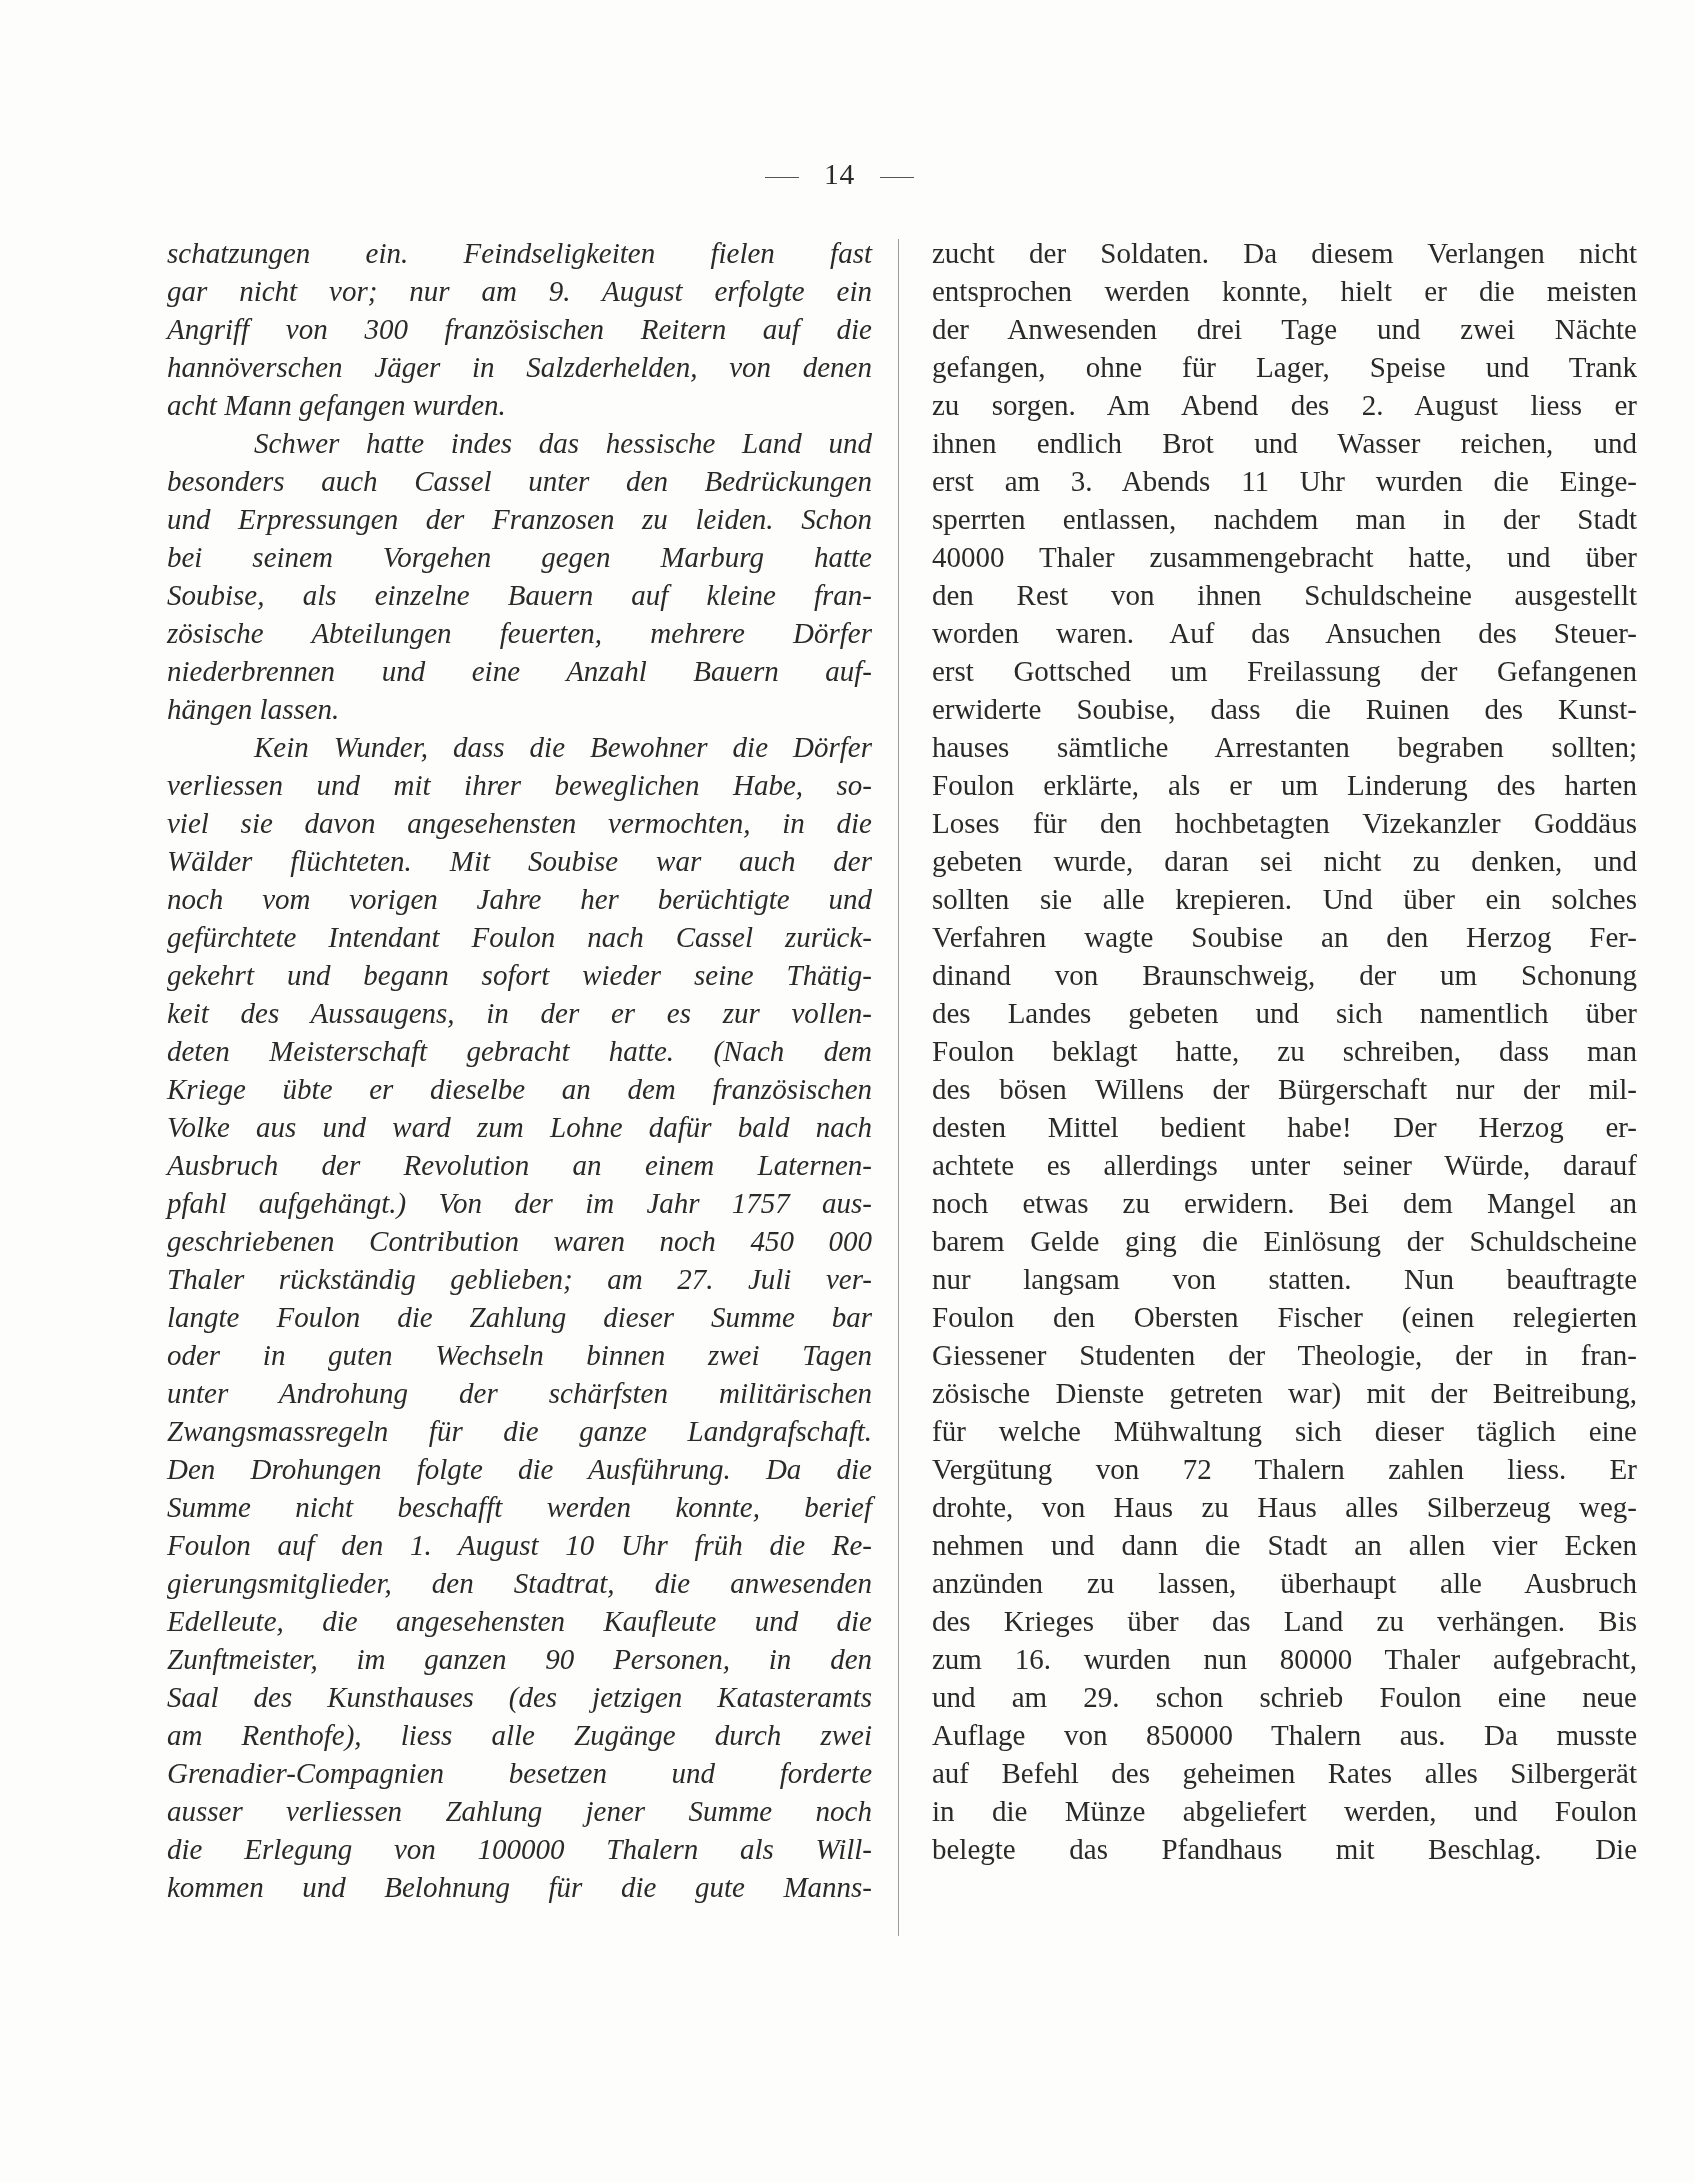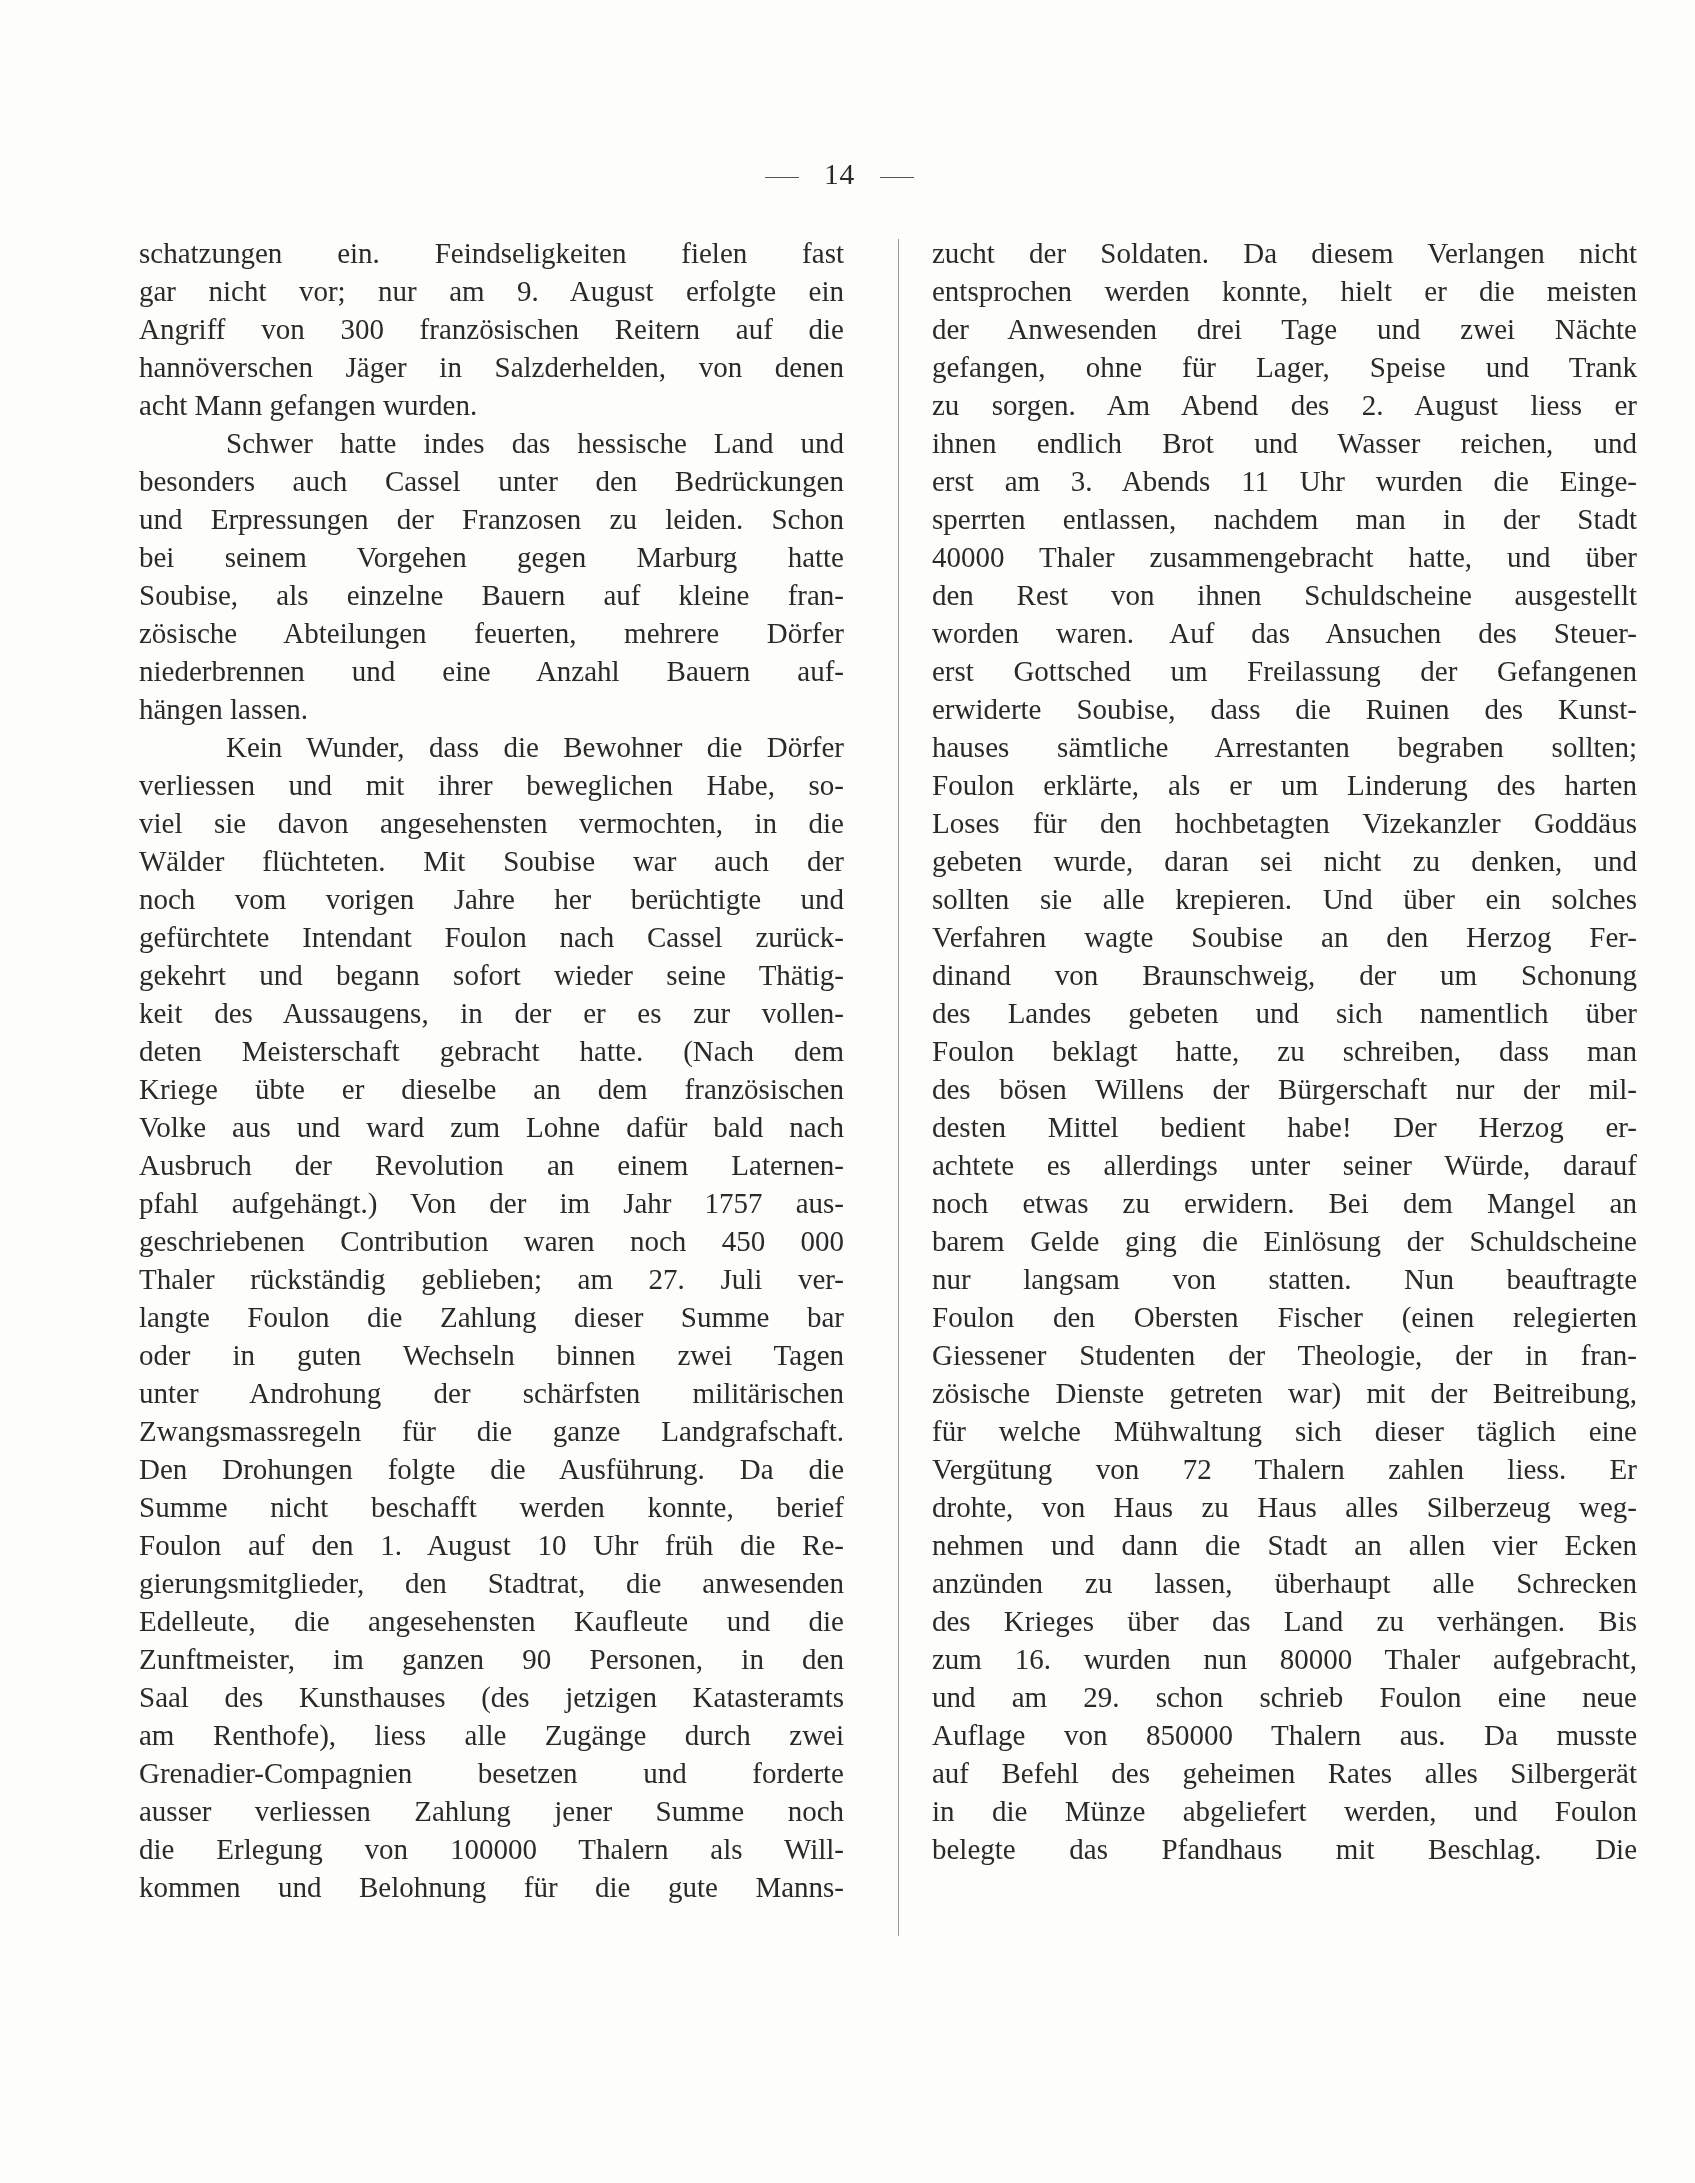--- a/index.html
+++ b/index.html
@@ -21,21 +21,21 @@
     letter-spacing: 0.7px;
   }
   .page-header .dash { display: inline-block; width: 34px; border-top: 1.5px solid #555; vertical-align: middle; margin: 0 25px; }
   .column {
     position: absolute;
     top: 234px;
     width: 705px;
     font-size: 29px;
     line-height: 38px;
   }
-  .col-left { left: 139px; }
+  .col-left { left: 167px; font-style: italic; }
   .col-right { left: 932px; }
   .line {
     display: block;
     white-space: nowrap;
     text-align: justify;
     text-align-last: justify;
     height: 38px;
     overflow: visible;
   }
   .line.last { text-align-last: left; }
@@ -132,21 +132,21 @@
     <span class="line">noch etwas zu erwidern.  Bei dem Mangel an</span>
     <span class="line">barem Gelde ging die Einlösung der Schuldscheine</span>
     <span class="line">nur langsam von statten.  Nun beauftragte</span>
     <span class="line">Foulon den Obersten Fischer (einen relegierten</span>
     <span class="line">Giessener Studenten der Theologie, der in fran-</span>
     <span class="line">zösische Dienste getreten war) mit der Beitreibung,</span>
     <span class="line">für welche Mühwaltung sich dieser täglich eine</span>
     <span class="line">Vergütung von 72 Thalern zahlen liess.  Er</span>
     <span class="line">drohte, von Haus zu Haus alles Silberzeug weg-</span>
     <span class="line">nehmen und dann die Stadt an allen vier Ecken</span>
-    <span class="line">anzünden zu lassen, überhaupt alle Schrecken</span>
+    <span class="line">anzünden zu lassen, überhaupt alle Ausbruch</span>
     <span class="line">des Krieges über das Land zu verhängen.  Bis</span>
     <span class="line">zum 16. wurden nun 80000 Thaler aufgebracht,</span>
     <span class="line">und am 29. schon schrieb Foulon eine neue</span>
     <span class="line">Auflage von 850000 Thalern aus.  Da musste</span>
     <span class="line">auf Befehl des geheimen Rates alles Silbergerät</span>
     <span class="line">in die Münze abgeliefert werden, und Foulon</span>
     <span class="line">belegte das Pfandhaus mit Beschlag.  Die</span>
   </div>
 
 

